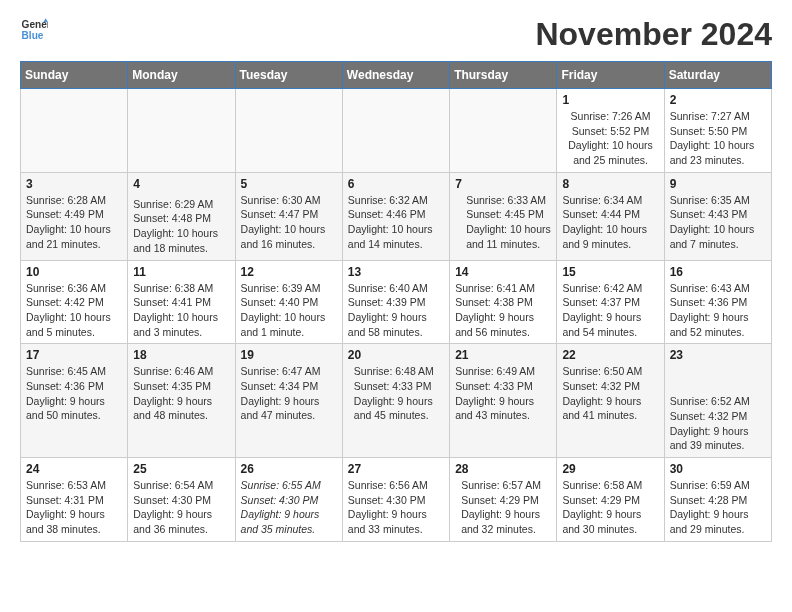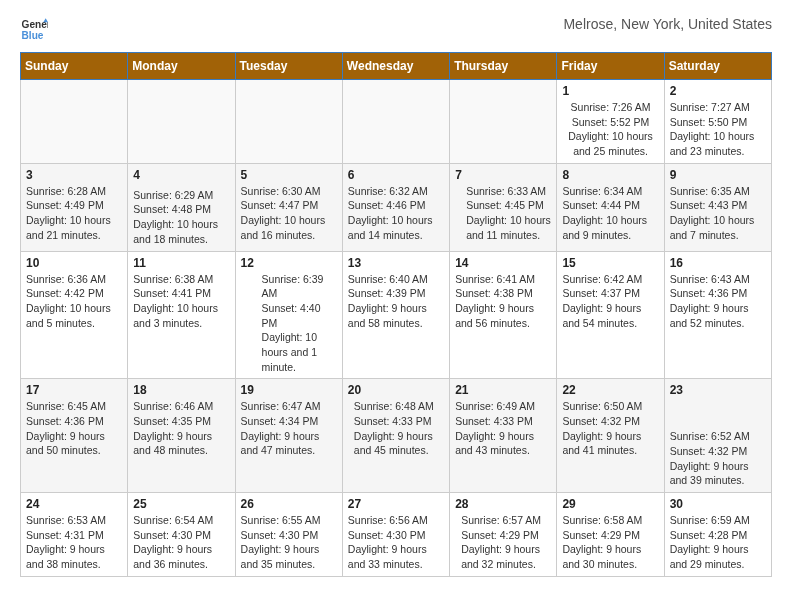--- a/index.html
+++ b/index.html
@@ -36,21 +36,21 @@
     .location {
       font-size: 14px;
       color: #555;
     }
     table {
       width: 100%;
       border-collapse: collapse;
       font-size: 11px;
     }
     thead tr th {
-      background-color: #a16207;
+      background-color: #737373;
       color: #fff;
       padding: 6px 4px;
       text-align: left;
       font-size: 12px;
       border: 1px solid #3a7abf;
     }
     tbody tr td {
       border: 1px solid #ccc;
       vertical-align: top;
       padding: 4px 5px;
@@ -80,21 +80,21 @@
 
 <div class="header-area">
   <div class="logo">
     <svg class="logo-icon" viewBox="0 0 36 36">
       <text x="2" y="16" font-size="13" font-weight="bold" fill="#333" font-family="Arial">General</text>
       <text x="2" y="30" font-size="13" font-weight="bold" fill="#4a90d9" font-family="Arial">Blue</text>
       <polygon points="30,8 36,8 33,3" fill="#4a90d9"></polygon>
     </svg>
   </div>
   <div class="title-area">
-    <div class="location">Melrose, New York, United States</div>
+    <div class="month-title">November 2024</div>
   </div>
 </div>
 
 <table>
   <thead>
     <tr>
     <th>Sunday</th>
         <th>Monday</th>
         <th>Tuesday</th>
         <th>Wednesday</th>
@@ -175,21 +175,21 @@
 Daylight: 10 hours and 5 minutes.</div>
         </td>
         <td>
           <div class="day-num">11</div>
           <div class="day-info" style="white-space: pre-line;">Sunrise: 6:38 AM
 Sunset: 4:41 PM
 Daylight: 10 hours and 3 minutes.</div>
         </td>
         <td>
           <div class="day-num">12</div>
-          <div class="day-info" style="white-space: pre-line; margin-left: 21px;">Sunrise: 6:39 AM
+          <div class="day-info" style="white-space: pre-line;">Sunrise: 6:39 AM
 Sunset: 4:40 PM
 Daylight: 10 hours and 1 minute.</div>
         </td>
         <td>
           <div class="day-num">13</div>
           <div class="day-info" style="white-space: pre-line;">Sunrise: 6:40 AM
 Sunset: 4:39 PM
 Daylight: 9 hours and 58 minutes.</div>
         </td>
         <td>
@@ -263,21 +263,21 @@
 Daylight: 9 hours and 38 minutes.</div>
         </td>
         <td>
           <div class="day-num">25</div>
           <div class="day-info" style="white-space: pre-line;">Sunrise: 6:54 AM
 Sunset: 4:30 PM
 Daylight: 9 hours and 36 minutes.</div>
         </td>
         <td>
           <div class="day-num">26</div>
-          <div class="day-info" style="white-space: pre-line;">Sunrise: 6:55 AM
+          <div class="day-info" style="white-space: pre-line; font-style: italic;">Sunrise: 6:55 AM
 Sunset: 4:30 PM
 Daylight: 9 hours and 35 minutes.</div>
         </td>
         <td>
           <div class="day-num">27</div>
           <div class="day-info" style="white-space: pre-line;">Sunrise: 6:56 AM
 Sunset: 4:30 PM
 Daylight: 9 hours and 33 minutes.</div>
         </td>
         <td>

